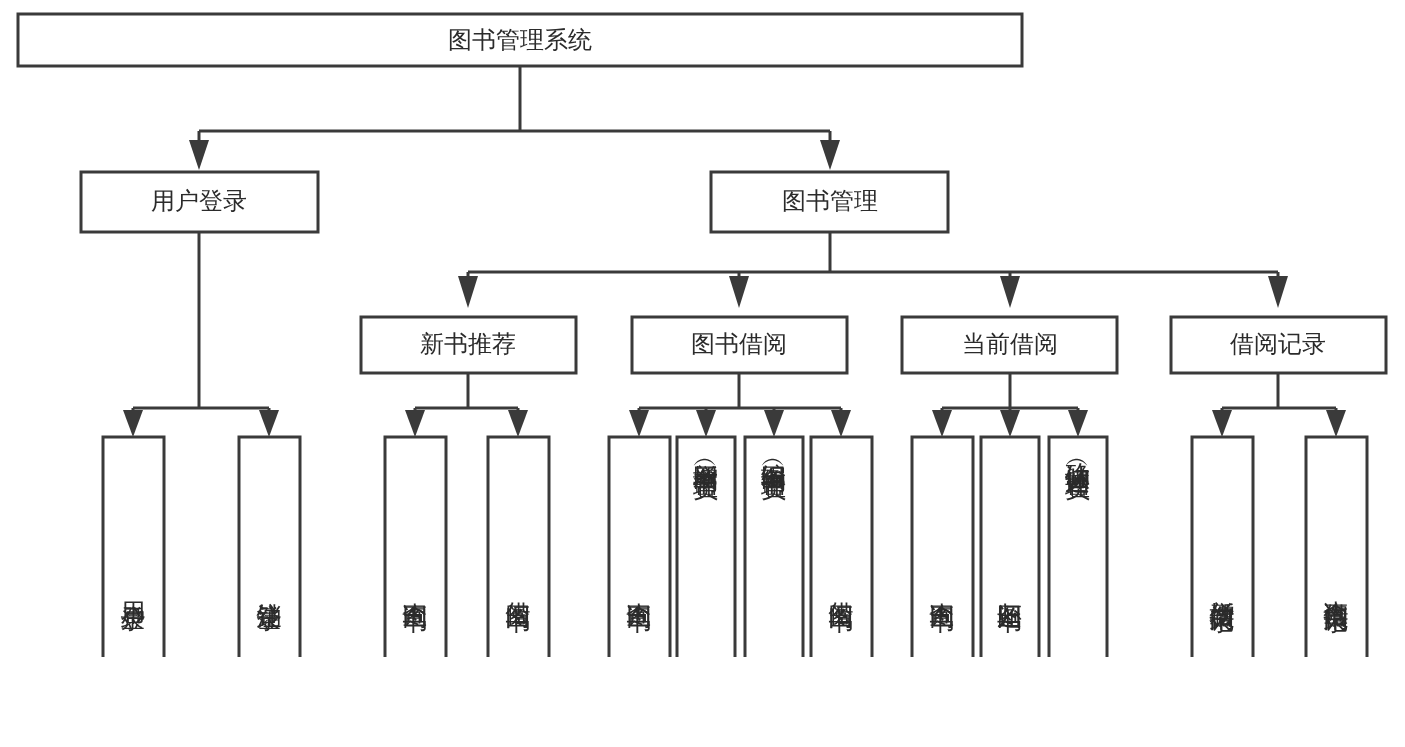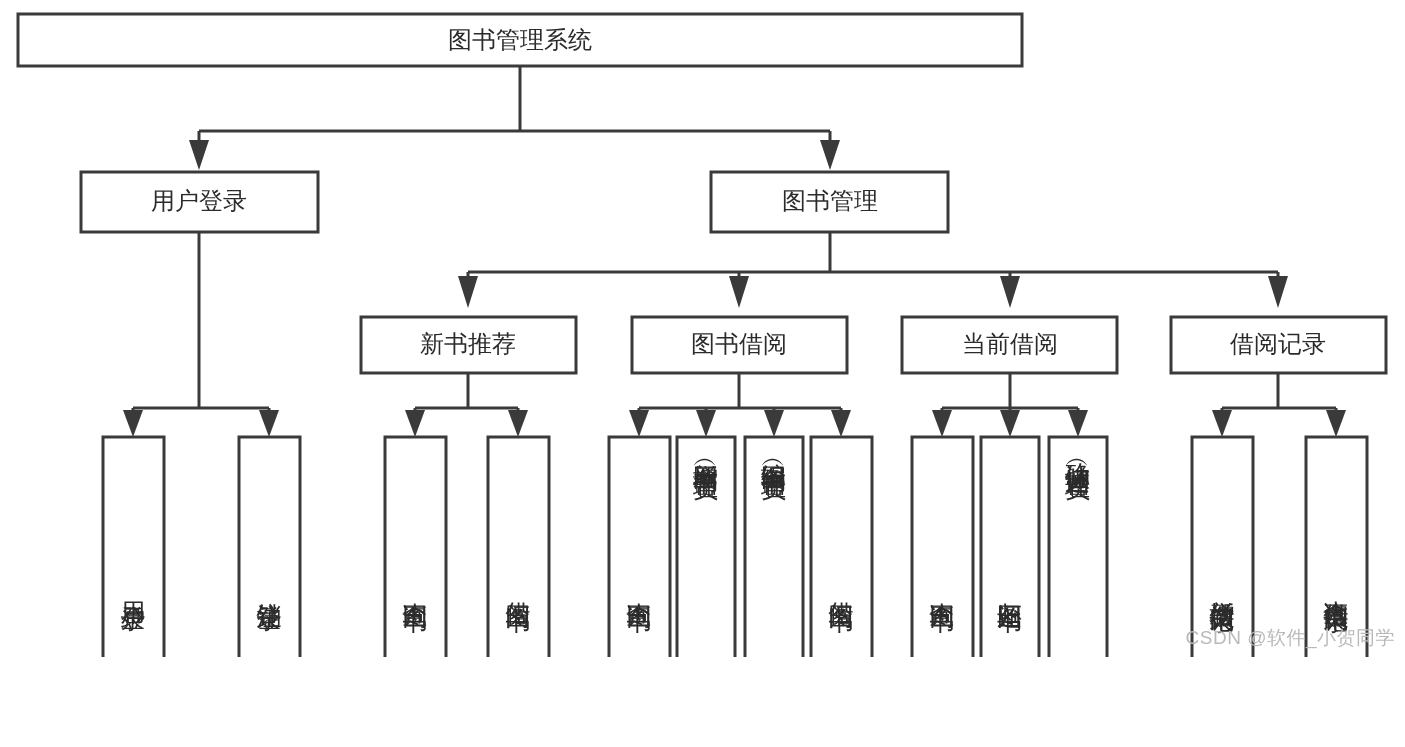--- a/index.html
+++ b/index.html
@@ -248,15 +248,14 @@
   </div>
 
   <div class="vertical-label-wrap" style="left:1192px; top:437px; width:61px; height:298px;">
     <span class="vertical-label">新增借阅记录</span>
   </div>
 
   <div class="vertical-label-wrap" style="left:1306px; top:437px; width:61px; height:298px;">
     <span class="vertical-label">查询借阅记录</span>
   </div>
 
-  <div class="watermark">CSDN @软件_小贺同学</div>
 
 </div>
 
 </body></html>

